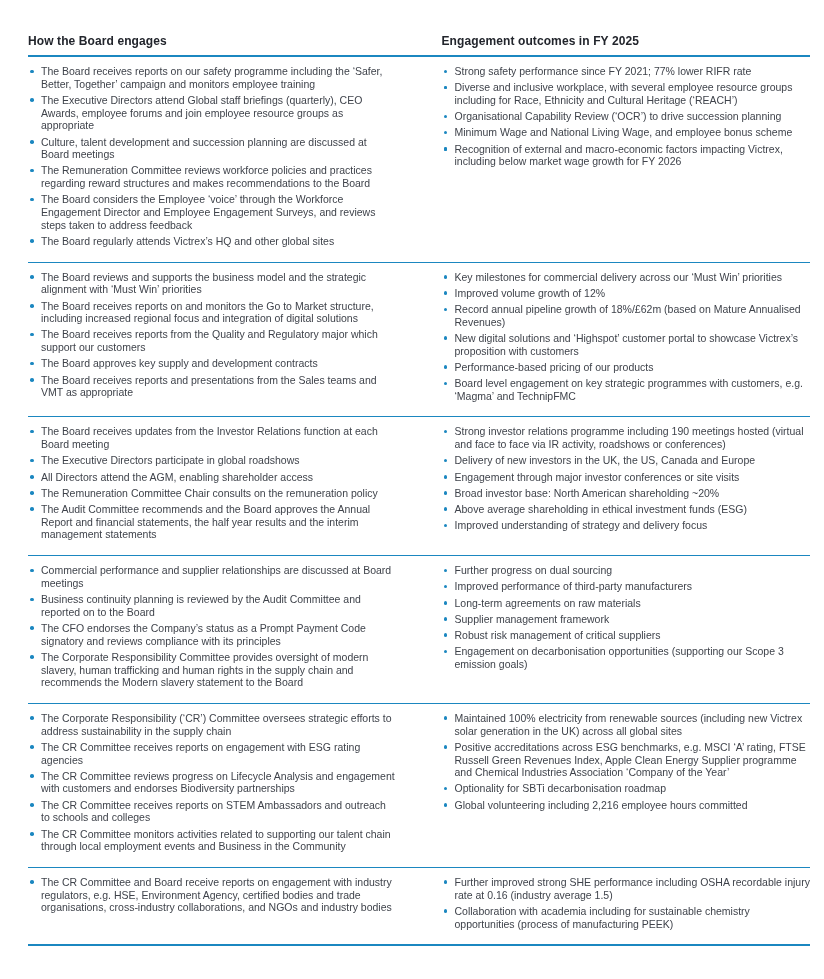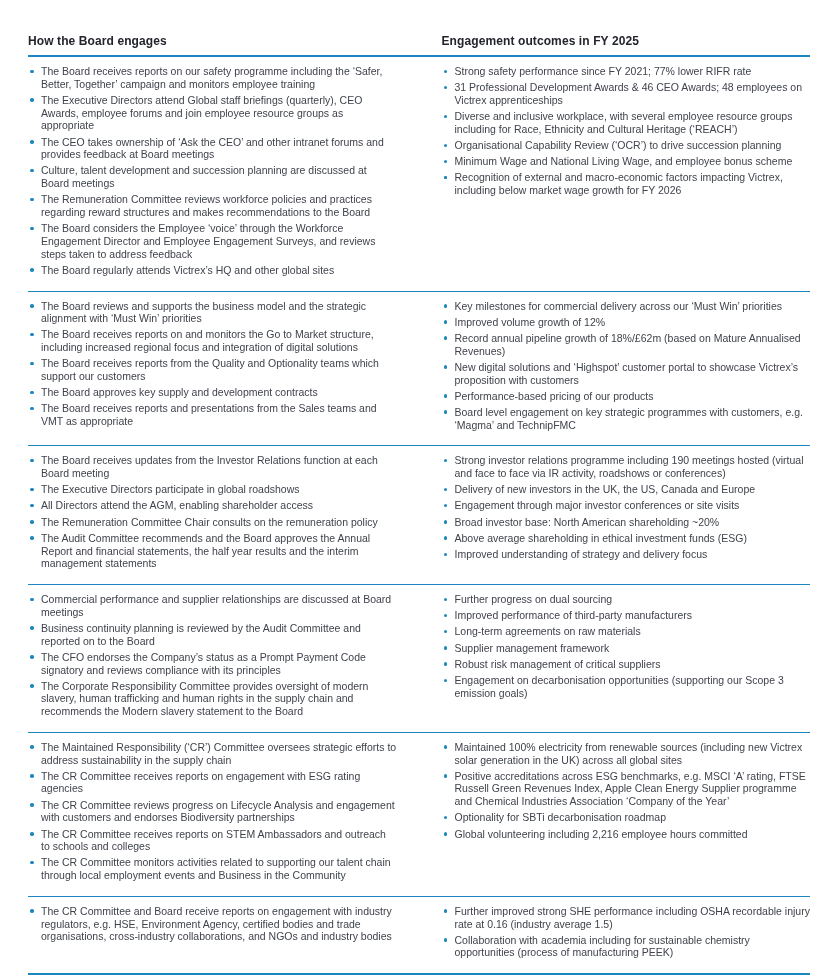--- a/index.html
+++ b/index.html
@@ -68,44 +68,43 @@
   <div class="grid-row header-row">
     <div class="col-header">How the Board engages</div>
     <div class="col-header">Engagement outcomes in FY 2025</div>
   </div>
 
   <div class="grid-row section">
     <ul class="bullets">
 
     <li><span class="dot"></span><span>The Board receives reports on our safety programme including the ‘Safer, Better, Together’ campaign and monitors employee training</span></li>
         <li><span class="dot"></span><span>The Executive Directors attend Global staff briefings (quarterly), CEO Awards, employee forums and join employee resource groups as appropriate</span></li>
-        <li><span class="dot"></span><span>The CEO takes ownership of ‘Ask the CEO’ and other intranet forums and provides feedback at Board meetings</span></li>
         <li><span class="dot"></span><span>Culture, talent development and succession planning are discussed at Board meetings</span></li>
         <li><span class="dot"></span><span>The Remuneration Committee reviews workforce policies and practices regarding reward structures and makes recommendations to the Board</span></li>
         <li><span class="dot"></span><span>The Board considers the Employee ‘voice’ through the Workforce Engagement Director and Employee Engagement Surveys, and reviews steps taken to address feedback</span></li>
         <li><span class="dot"></span><span>The Board regularly attends Victrex’s HQ and other global sites</span></li>
       </ul>
     <ul class="bullets">
 
     <li><span class="dot"></span><span>Strong safety performance since FY 2021; 77% lower RIFR rate</span></li>
-        <li><span class="dot"></span><span>31 Professional Development Awards &amp; 46 CEO Awards; 48 employees on Victrex apprenticeships</span></li>
+        <li><span class="dot"></span></li>
         <li><span class="dot"></span><span>Diverse and inclusive workplace, with several employee resource groups including for Race, Ethnicity and Cultural Heritage (‘REACH’)</span></li>
         <li><span class="dot"></span><span>Organisational Capability Review (‘OCR’) to drive succession planning</span></li>
         <li><span class="dot"></span><span>Minimum Wage and National Living Wage, and employee bonus scheme</span></li>
         <li><span class="dot"></span></li>
         <li><span class="dot"></span><span>Recognition of external and macro-economic factors impacting Victrex, including below market wage growth for FY 2026</span></li>
       </ul>
   </div>
 
   <div class="grid-row section">
     <ul class="bullets">
 
     <li><span class="dot"></span><span>The Board reviews and supports the business model and the strategic alignment with ‘Must Win’ priorities</span></li>
         <li><span class="dot"></span><span>The Board receives reports on and monitors the Go to Market structure, including increased regional focus and integration of digital solutions</span></li>
-        <li><span class="dot"></span><span>The Board receives reports from the Quality and Optionality teams which support our customers</span></li>
+        <li><span class="dot"></span><span>The Board receives reports from the Quality and Regulatory major which support our customers</span></li>
         <li><span class="dot"></span><span>The Board approves key supply and development contracts</span></li>
         <li><span class="dot"></span><span>The Board receives reports and presentations from the Sales teams and VMT as appropriate</span></li>
       </ul>
     <ul class="bullets">
 
     <li><span class="dot"></span><span>Key milestones for commercial delivery across our ‘Must Win’ priorities</span></li>
         <li><span class="dot"></span><span>Improved volume growth of 12%</span></li>
         <li><span class="dot"></span><span>Record annual pipeline growth of 18%/£62m (based on Mature Annualised Revenues)</span></li>
         <li><span class="dot"></span><span>New digital solutions and ‘Highspot’ customer portal to showcase Victrex’s proposition with customers</span></li>
         <li><span class="dot"></span><span>Performance-based pricing of our products</span></li>
@@ -148,21 +147,21 @@
         <li><span class="dot"></span><span>Long-term agreements on raw materials</span></li>
         <li><span class="dot"></span><span>Supplier management framework</span></li>
         <li><span class="dot"></span><span>Robust risk management of critical suppliers</span></li>
         <li><span class="dot"></span><span>Engagement on decarbonisation opportunities (supporting our Scope 3 emission goals)</span></li>
       </ul>
   </div>
 
   <div class="grid-row section">
     <ul class="bullets">
 
-    <li><span class="dot"></span><span>The Maintained Responsibility (‘CR’) Committee oversees strategic efforts to address sustainability in the supply chain</span></li>
+    <li><span class="dot"></span><span>The Corporate Responsibility (‘CR’) Committee oversees strategic efforts to address sustainability in the supply chain</span></li>
         <li><span class="dot"></span><span>The CR Committee receives reports on engagement with ESG rating agencies</span></li>
         <li><span class="dot"></span><span>The CR Committee reviews progress on Lifecycle Analysis and engagement with customers and endorses Biodiversity partnerships</span></li>
         <li><span class="dot"></span><span>The CR Committee receives reports on STEM Ambassadors and outreach to schools and colleges</span></li>
         <li><span class="dot"></span><span>The CR Committee monitors activities related to supporting our talent chain through local employment events and Business in the Community</span></li>
       </ul>
     <ul class="bullets">
 
     <li><span class="dot"></span><span>Maintained 100% electricity from renewable sources (including new Victrex solar generation in the UK) across all global sites</span></li>
         <li><span class="dot"></span><span>Positive accreditations across ESG benchmarks, e.g. MSCI ‘A’ rating, FTSE Russell Green Revenues Index, Apple Clean Energy Supplier programme and Chemical Industries Association ‘Company of the Year’</span></li>
         <li><span class="dot"></span><span>Optionality for SBTi decarbonisation roadmap</span></li>

